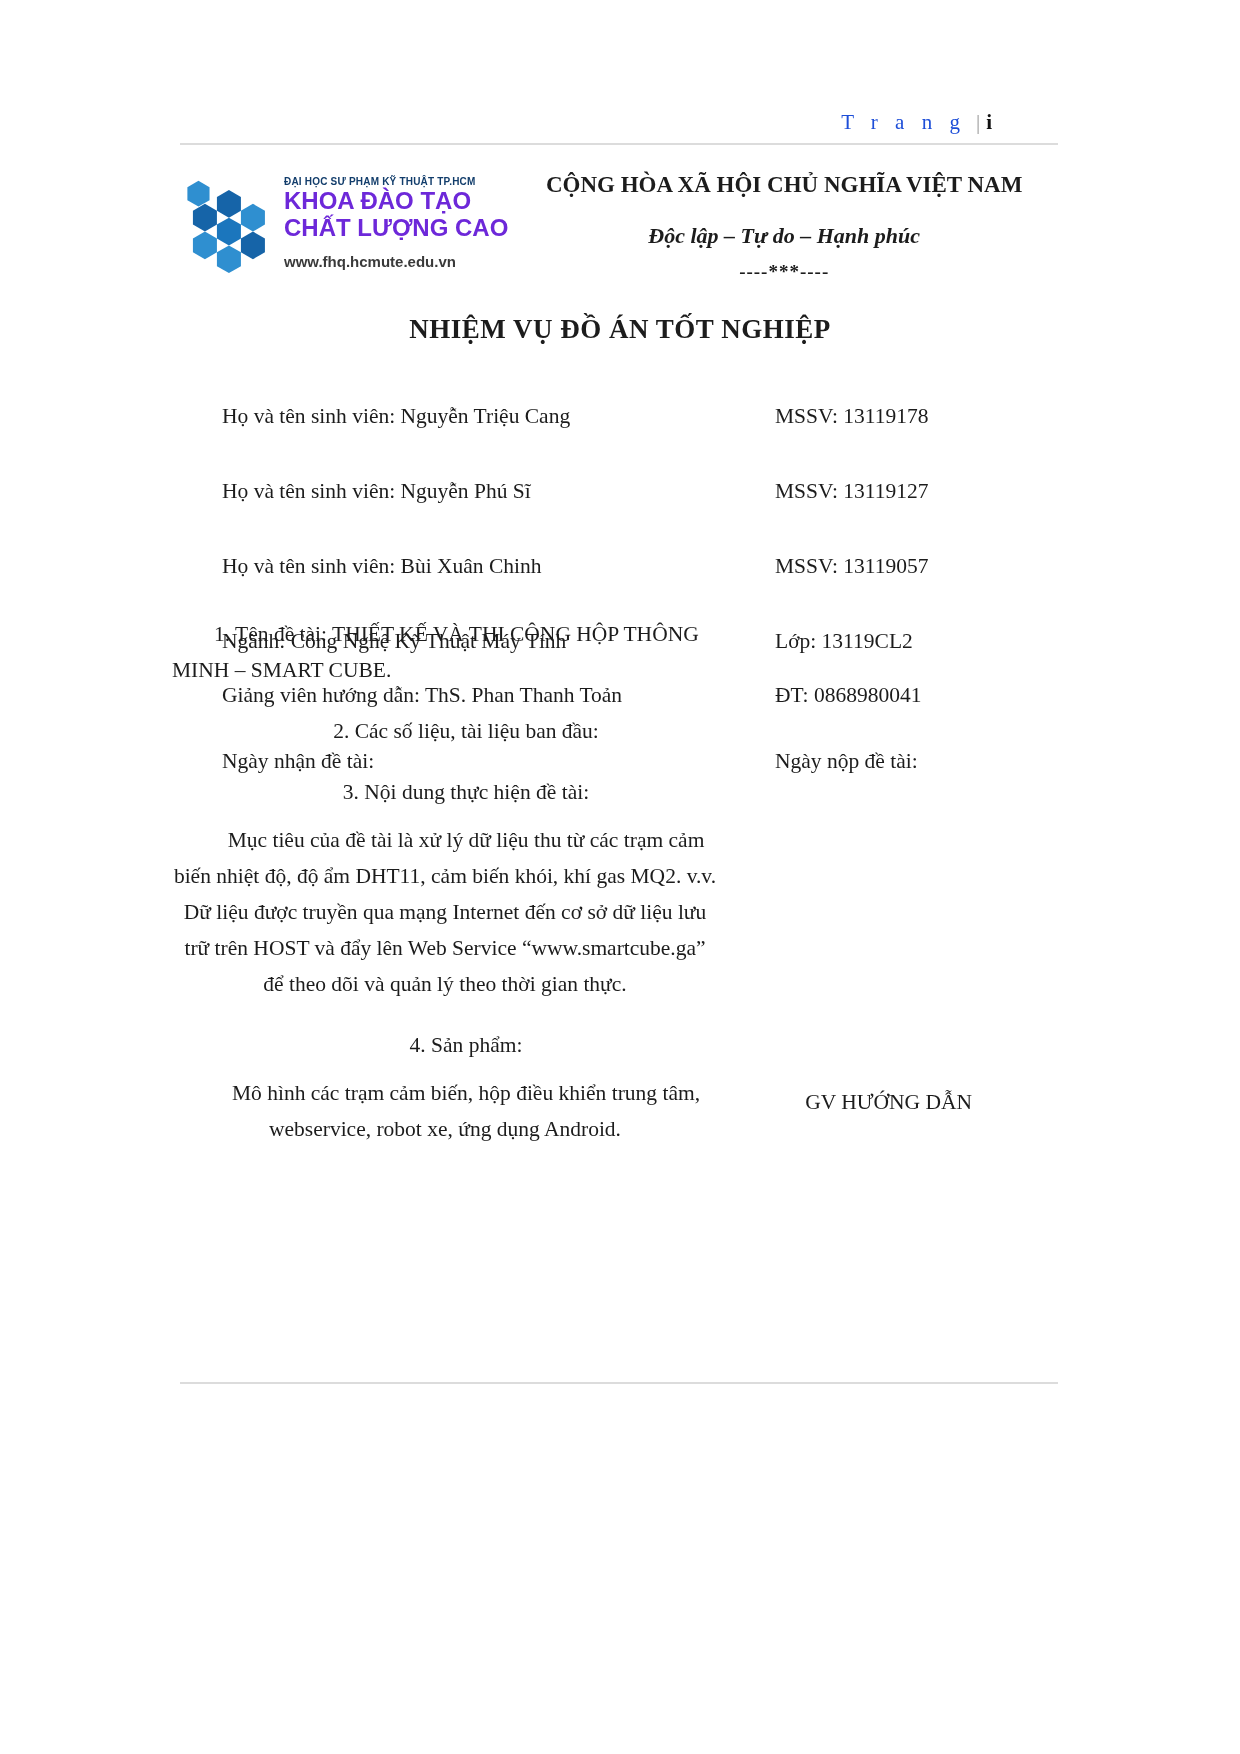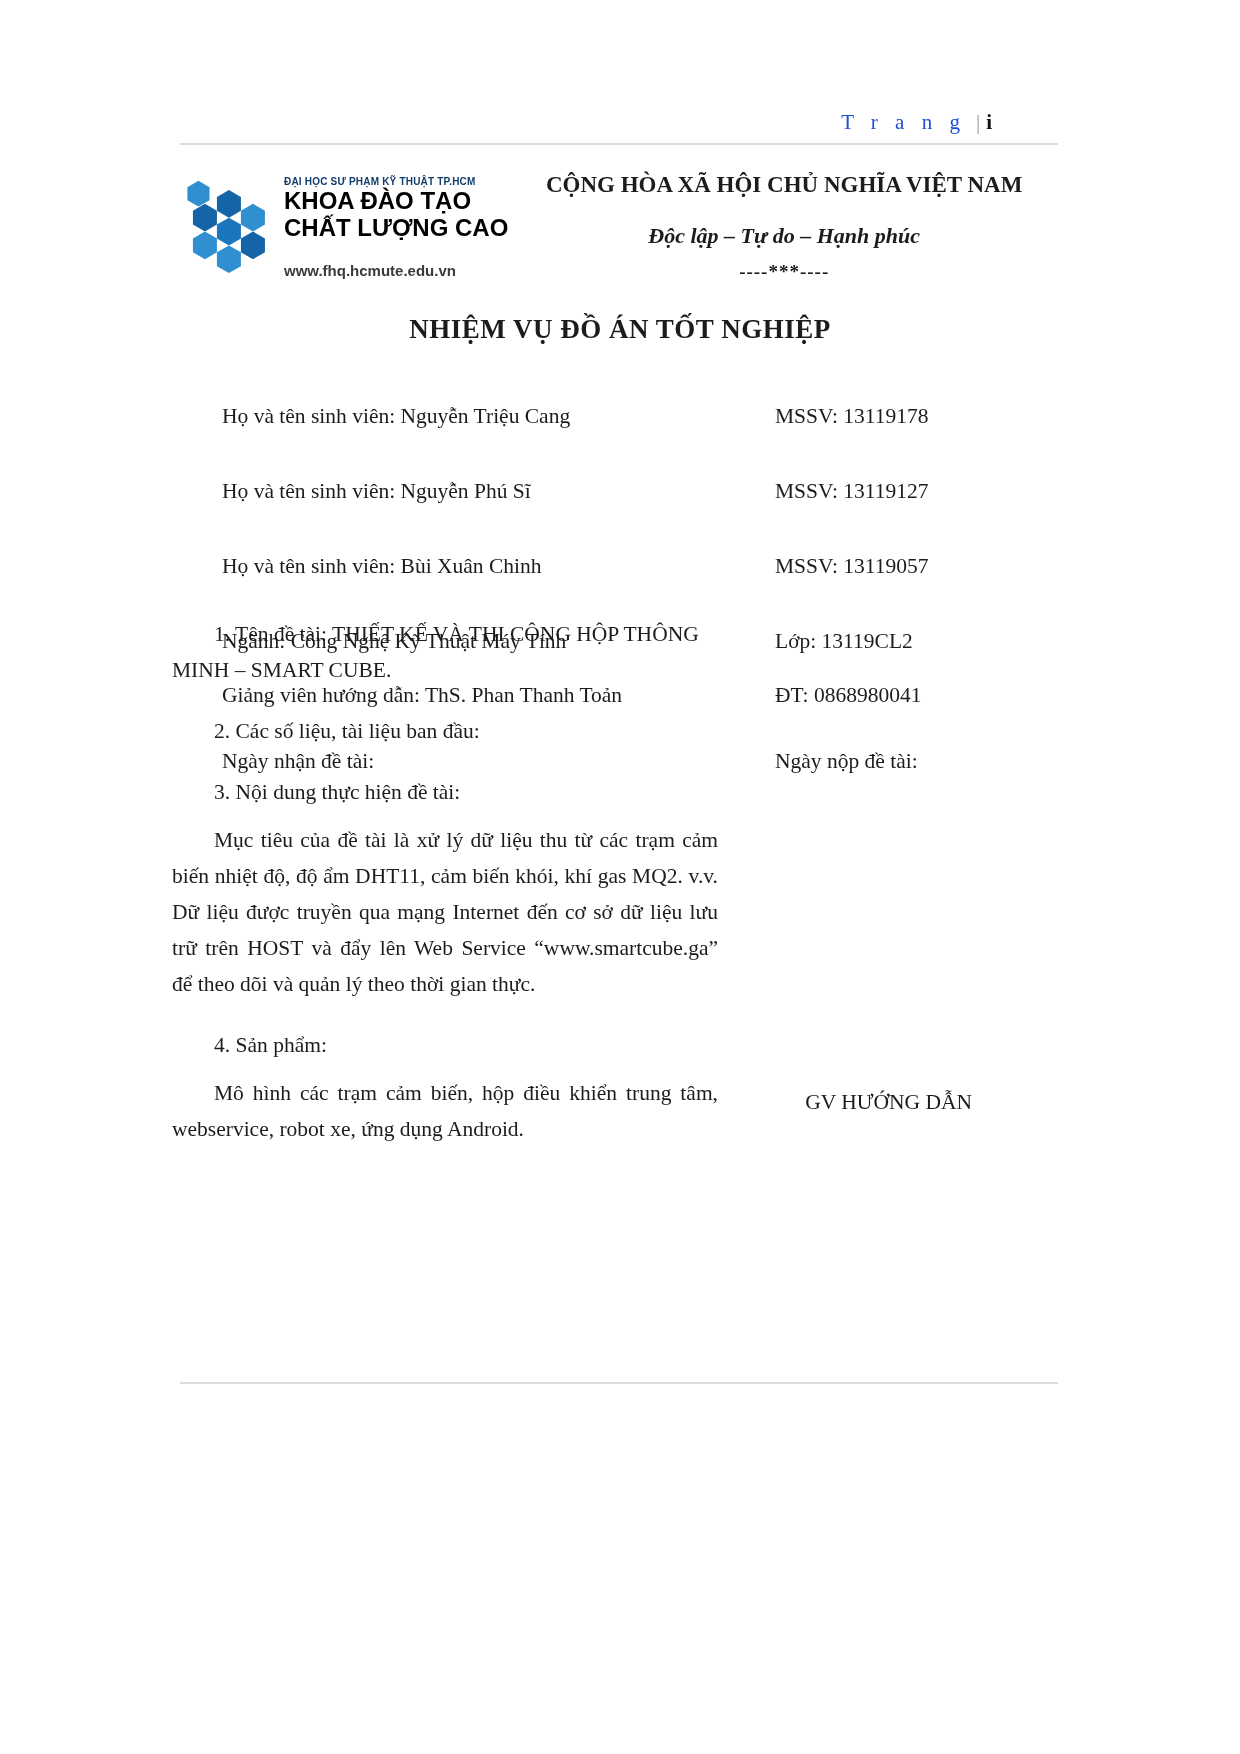--- a/index.html
+++ b/index.html
@@ -32,24 +32,24 @@
   
   .header { position:absolute; top:170px; left:180px; width:880px; display:flex; }
   .logo-block { display:flex; width:330px; align-items:flex-start; }
   .logo-graphic { flex:0 0 auto; margin-top:6px; }
   .logo-text { margin-left:8px; font-family:"Liberation Sans", sans-serif; }
   .logo-text .lt-university {
     font-size:10px; font-weight:bold; color:#123d6b; letter-spacing:.2px;
     margin-top:6px; white-space:nowrap;
   }
   .logo-text .lt-faculty {
-    font-size:24px; font-weight:bold; color:#000000; line-height:1.13; white-space:nowrap;
+    font-size:24px; font-weight:bold; color:#6d28d9; line-height:1.13; white-space:nowrap;
   }
   .logo-text .lt-site {
-    font-size:15px; font-weight:bold; color:#3a3a3a; margin-top:21px; white-space:nowrap;
+    font-size:15px; font-weight:bold; color:#3a3a3a; margin-top:12px; white-space:nowrap;
   }
 
   .national-block { margin-left:auto; width:556px; text-align:center; padding-top:2px; }
   .national-block .nb-country { font-size:23px; font-weight:bold; white-space:nowrap; }
   .national-block .nb-motto   { font-size:22px; font-weight:bold; margin-top:25px;font-style:italic; }
   .national-block .nb-sep     { font-size:19px; font-weight:bold; letter-spacing:1px; margin-top:12px; }
 
   
   .doc-title {
     position:absolute; top:314px; left:180px; width:880px;
@@ -60,21 +60,21 @@
   .info { position:absolute; top:358px; left:180px; width:880px; font-size:21.5px; }
   .info-row { position:relative; line-height:34px;margin-top:41px; }
   .info-row .cell-left  { display:inline-block; margin-left:42px; }
   .info-row .cell-right { position:absolute; left:595px; top:0; }
   .info-row.gap-sm { margin-top:20px;text-decoration:underline; }
   .info-row.gap-md { margin-top:32px; }
 
   
   .body-col { position:absolute; top:616px; left:172px; width:546px; font-size:21.5px; }
   .para { text-indent:42px; line-height:36px; }
-  .para + .para { margin-top:25px; }
+  .para + .para { margin-top:25px;text-align:center; }
   .para--tight { margin-top:12px !important; }
   .para--justify { text-align:justify; }
 
   
   .signature {
     position:absolute; top:1090px; left:180px; width:880px;
     text-align:right; padding-right:88px; font-size:21.5px;
   }
 </style>
 </head>

